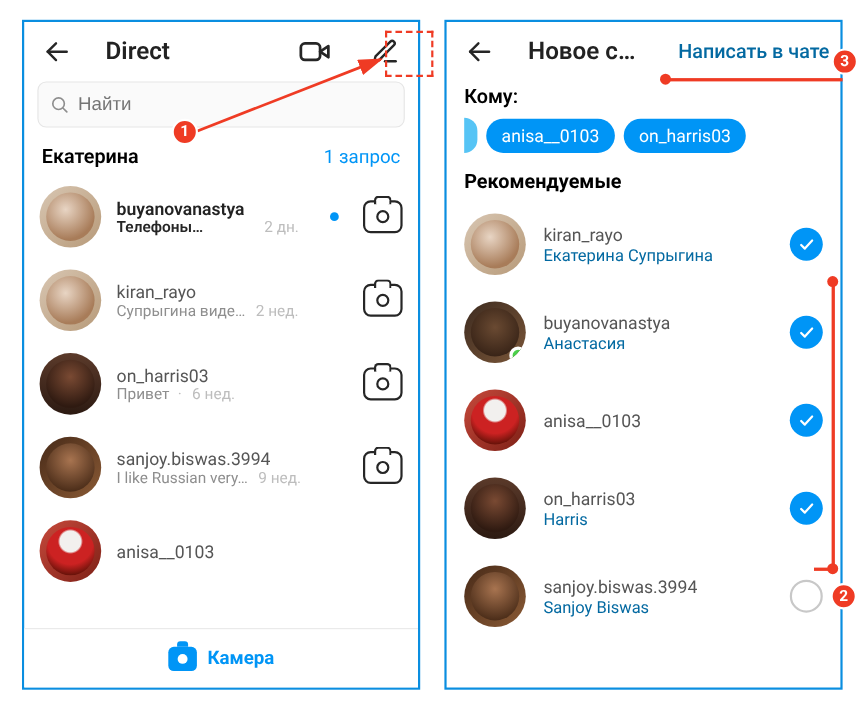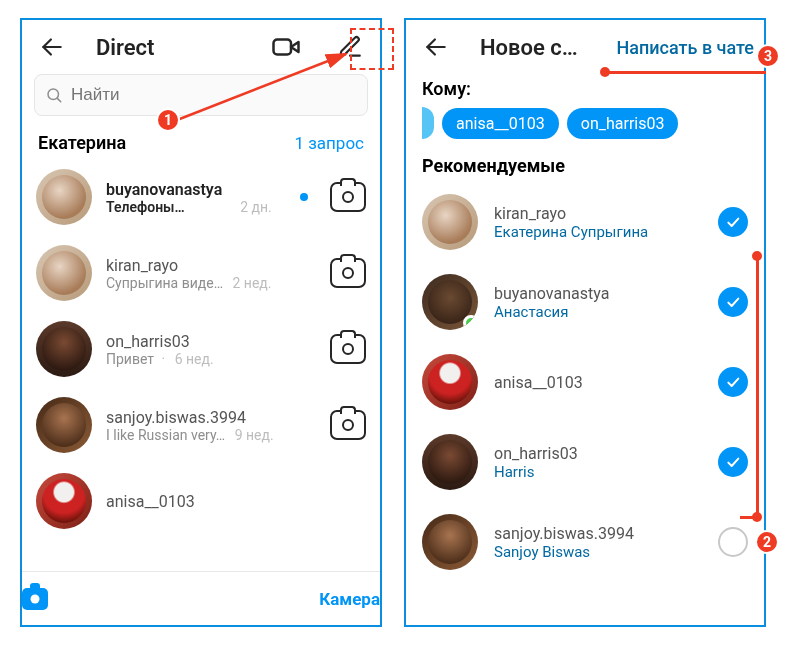--- a/index.html
+++ b/index.html
@@ -104,21 +104,21 @@
   .cam-outline::before {
     content:""; position:absolute; top:-6px; left:50%; transform:translateX(-50%);
     width:12px; height:6px; border:2px solid #262626; border-bottom:none;
     border-radius: 4px 4px 0 0; background:#fff;
   }
   .cam-outline .lens { width:12px;height:12px;border:2px solid #262626;border-radius:50%; }
 
   .camera-bar {
     position: absolute; left: 0; right: 0; bottom: 0;
     height: 54px; background:#fff; border-top:1px solid #e8e8e8;
-    display:flex; align-items:center; justify-content:space-between; gap:10px;
+    display:flex; align-items:center; justify-content:center; gap:10px;
     color:#0095f6; font-weight:700; font-size:17px;
   }
   .camera-bar .cam-fill {
     width:26px; height:22px; background:#0095f6; border-radius:5px; position:relative;
   }
   .camera-bar .cam-fill::before {
     content:""; position:absolute; top:-5px; left:50%; transform:translateX(-50%);
     width:10px; height:5px; background:#0095f6; border-radius:3px 3px 0 0;
   }
   .camera-bar .cam-fill::after {

